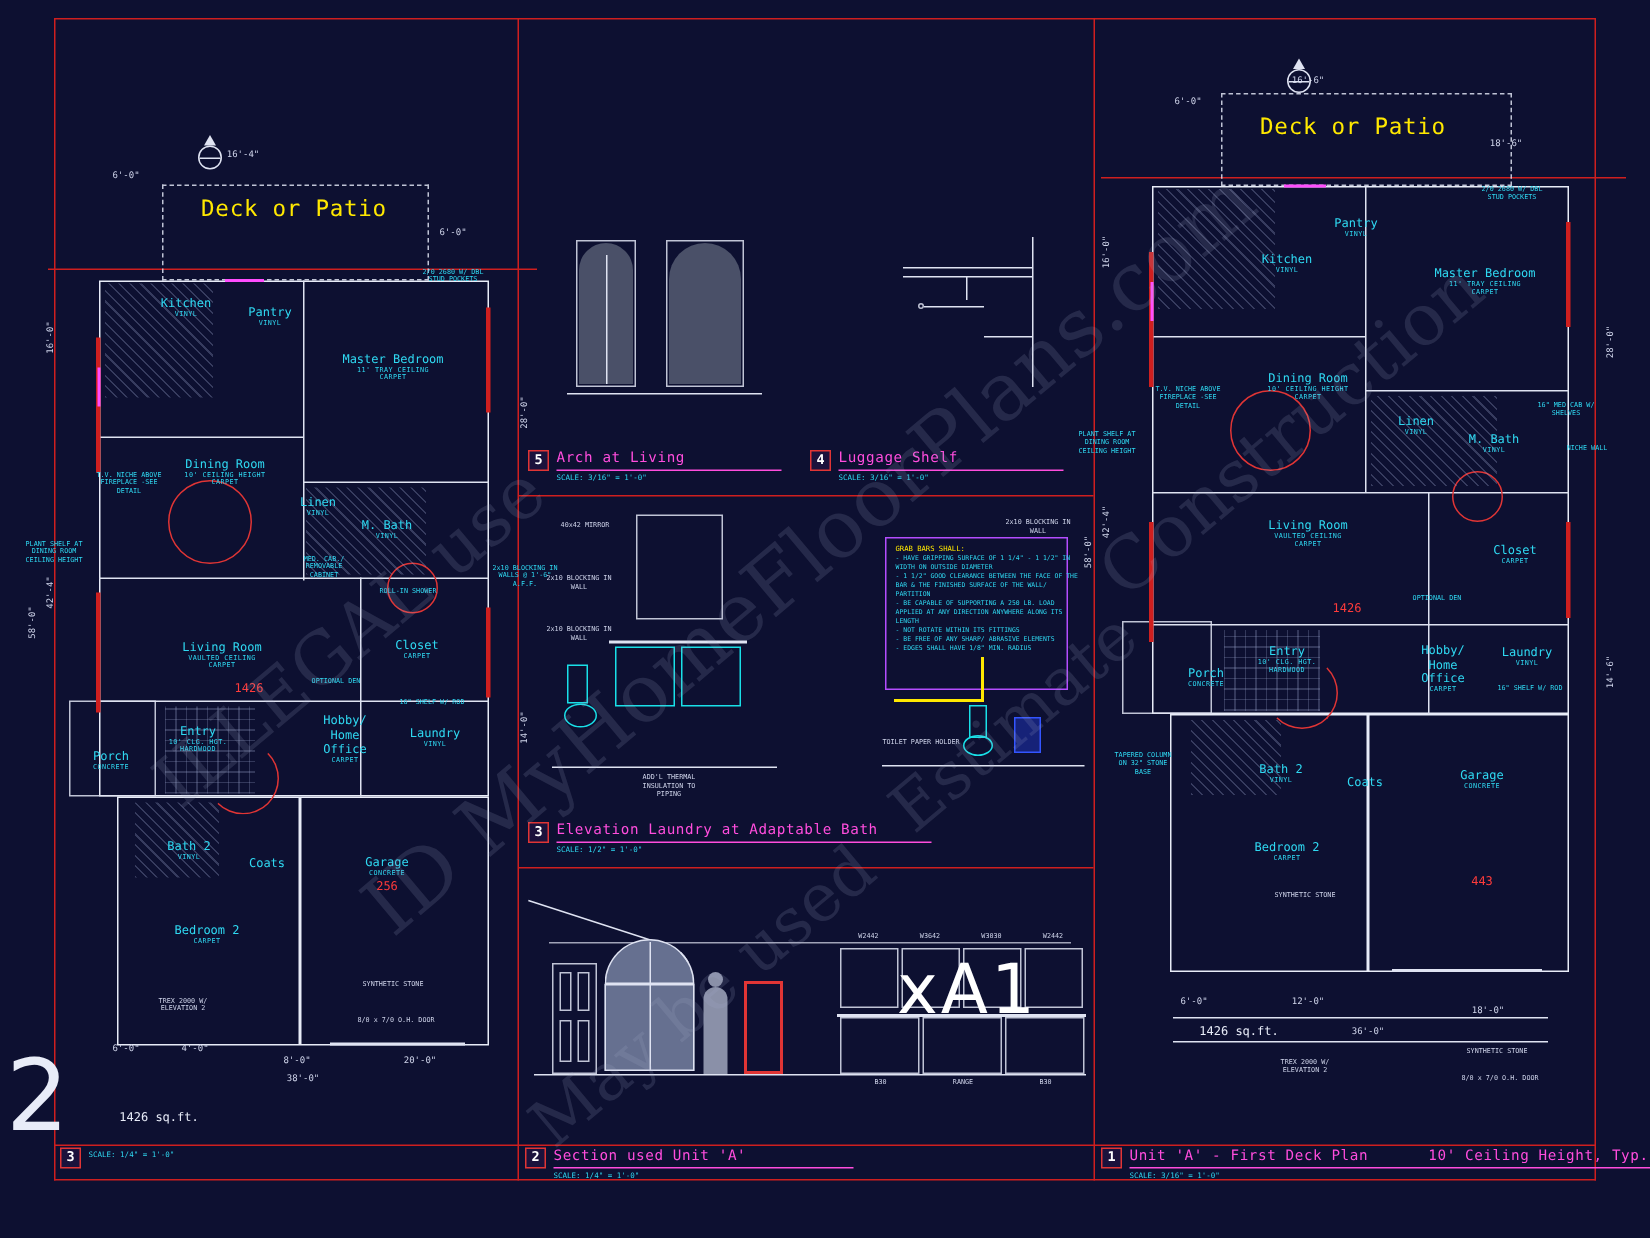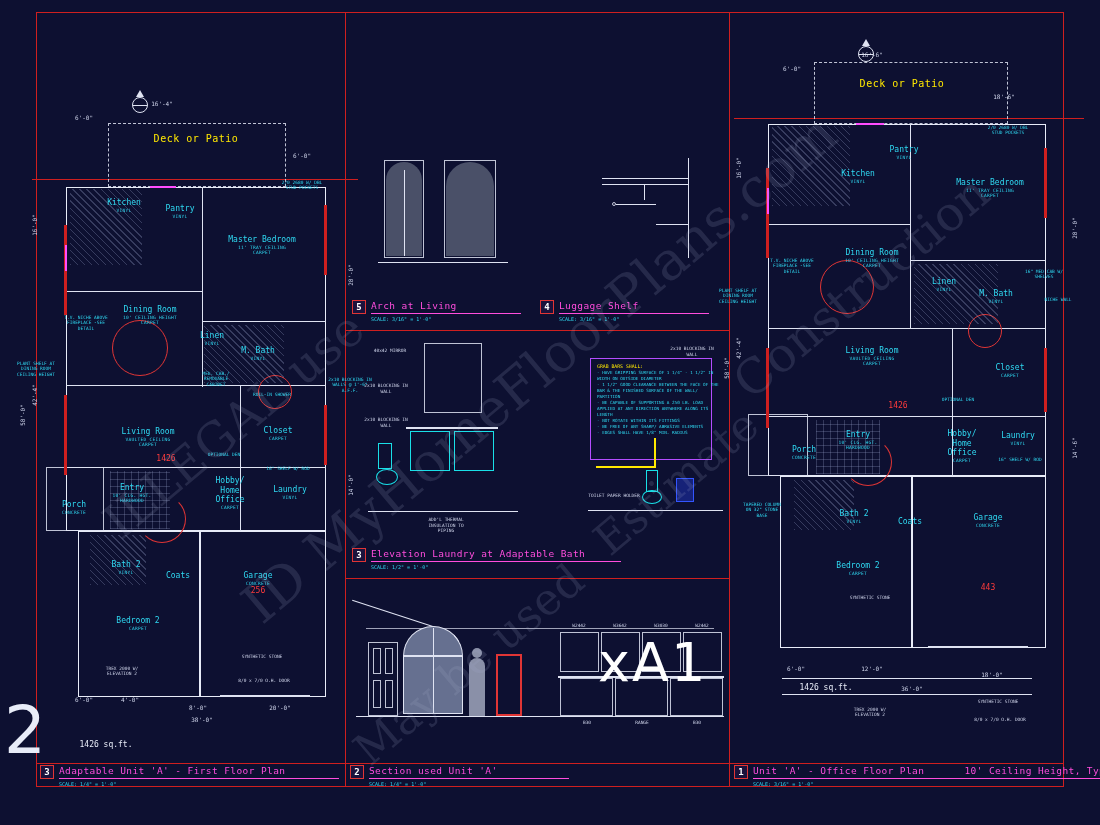--- a/index.html
+++ b/index.html
@@ -15,37 +15,37 @@
   .dash{border-style:dashed;border-width:1px}
   .cybox{position:absolute;border:1px solid #19e0e8}
   .darkfill{position:absolute;background:#4a5068}
   .redcirc{position:absolute;border:1px solid #e03535;border-radius:50%}
   .qarc{position:absolute;border:1px solid transparent;border-bottom-color:#e03535;border-right-color:#e03535;border-radius:50%}
   .hatch{position:absolute;background:repeating-linear-gradient(45deg,rgba(150,160,200,.30) 0 1px,transparent 1px 5px)}
   .hgrid{position:absolute;background:repeating-linear-gradient(0deg,rgba(150,160,200,.28) 0 1px,transparent 1px 7px),repeating-linear-gradient(90deg,rgba(150,160,200,.28) 0 1px,transparent 1px 7px)}
   .plan{position:absolute}
   .lbl{position:absolute;transform:translate(-50%,-50%);text-align:center;white-space:nowrap;color:#2fd9f2;font-size:8px;line-height:1.2;z-index:5}
   .lbl .sub{font-size:4.5px;letter-spacing:.3px}
-  .lbl.ye{color:#ffe800;font-size:10px;letter-spacing:.5px}
+  .lbl.ye{color:#ffe800;font-size:15px;letter-spacing:.5px}
   .lbl.rd{color:#ff3b3b}
   .lbl.wh{color:#e8ecf8}
   .lbl.ti{color:#2fd9f2;font-size:4.5px;white-space:normal;width:46px}
   .lbl.tw{color:#cfd4ea;font-size:4.5px;white-space:normal;width:52px}
   .dim{position:absolute;transform:translate(-50%,-50%);color:#cfd4ea;font-size:6px;white-space:nowrap;z-index:4}
   .fl{position:absolute;transform:translate(-50%,-50%);color:#cfd4ea;font-size:4.5px;text-align:center;white-space:normal;width:54px;line-height:1.25;z-index:5}
   .cab-lbl{position:absolute;transform:translate(-50%,-50%);color:#cfd4ea;font-size:4.5px;white-space:nowrap;z-index:5}
   .wm{position:absolute;font-family:"DejaVu Serif",serif;color:rgba(168,172,205,.16);white-space:nowrap;transform-origin:0 50%;z-index:9;pointer-events:none}
   .tb{position:absolute;display:flex;gap:5px;z-index:6;align-items:flex-start}
   .tbn{width:14px;height:14px;border:1.2px solid #e03535;color:#fff;font-size:9px;font-weight:bold;display:flex;align-items:center;justify-content:center;flex:0 0 auto;background:rgba(40,20,70,.55)}
   .tbb{display:flex;flex-direction:column}
   .tbt{color:#ff4ddd;font-size:9.5px;letter-spacing:.4px;border-bottom:1px solid #ff4ddd;padding:0 8px 2px 0;white-space:nowrap}
   .tbx2{margin-left:34px;color:#ff4ddd}
   .tbs{color:#2fd9f2;font-size:5px;margin-top:2px}
   .big2{position:absolute;color:#e8ecf8;font-size:66px;font-family:"DejaVu Sans",sans-serif;z-index:8;line-height:1}
-  .xa1{position:absolute;color:#ffffff;font-size:54px;font-family:"DejaVu Sans",sans-serif;letter-spacing:2px;z-index:10;line-height:1}
+  .xa1{position:absolute;color:#ffffff;font-size:46px;font-family:"DejaVu Sans",sans-serif;letter-spacing:2px;z-index:10;line-height:1}
   .marker{position:absolute;width:16px;height:16px;border:1px solid #dfe3f2;border-radius:50%;z-index:6}
   .marker:before{content:"";position:absolute;left:0;right:0;top:50%;height:1px;background:#dfe3f2}
   .marker:after{content:"";position:absolute;left:50%;top:-8px;width:0;height:0;border-left:4px solid transparent;border-right:4px solid transparent;border-bottom:7px solid #dfe3f2;transform:translateX(-50%)}
   #bath-notes{position:absolute;left:597px;top:364px;width:122px;z-index:7}
   #bath-notes .nt{color:#ffe800;font-size:4.8px;margin-bottom:1px}
   .note-line{color:#2fd9f2;font-size:4.3px;line-height:1.4}
 </style>
 </head>
 <body>
 
@@ -544,38 +544,37 @@
     <div class="tbn">3</div>
     <div class="tbb">
       <div class="tbt" style="min-width:250px"><span>Elevation Laundry at Adaptable Bath</span></div>
       <div class="tbs">SCALE: 1/2" = 1'-0"</div>
     </div>
   </div>
 
   <div class="tb" style="left:40px;top:765px">
     <div class="tbn">3</div>
     <div class="tbb">
-      <div class="tbt" style="min-width:280px"><span>Adaptable Unit 'A' - First Floor Plan</span></div>
       <div class="tbs">SCALE: 1/4" = 1'-0"</div>
     </div>
   </div>
 
   <div class="tb" style="left:350px;top:765px">
     <div class="tbn">2</div>
     <div class="tbb">
       <div class="tbt" style="min-width:200px"><span>Section used Unit 'A'</span></div>
       <div class="tbs">SCALE: 1/4" = 1'-0"</div>
     </div>
   </div>
 
   <div class="tb" style="left:734px;top:765px">
     <div class="tbn">1</div>
     <div class="tbb">
       <div class="tbt" style="min-width:320px">
-        <span>Unit 'A' - Office Floor Plan</span>
+        <span>Unit 'A' - First Deck Plan</span>
         <span class="tbx2">10' Ceiling Height, Typ.</span>
       </div>
       <div class="tbs">SCALE: 3/16" = 1'-0"</div>
     </div>
   </div>
 
   <div class="big2" style="left:4px;top:698px">2</div>
   <div class="xa1" style="left:598px;top:636px">xA1</div>
 
 <div class="wm" style="left: 250px; top: 580px; font-size: 54px; transform: rotate(-40deg);">ID MyHomeFloorPlans.com</div>

